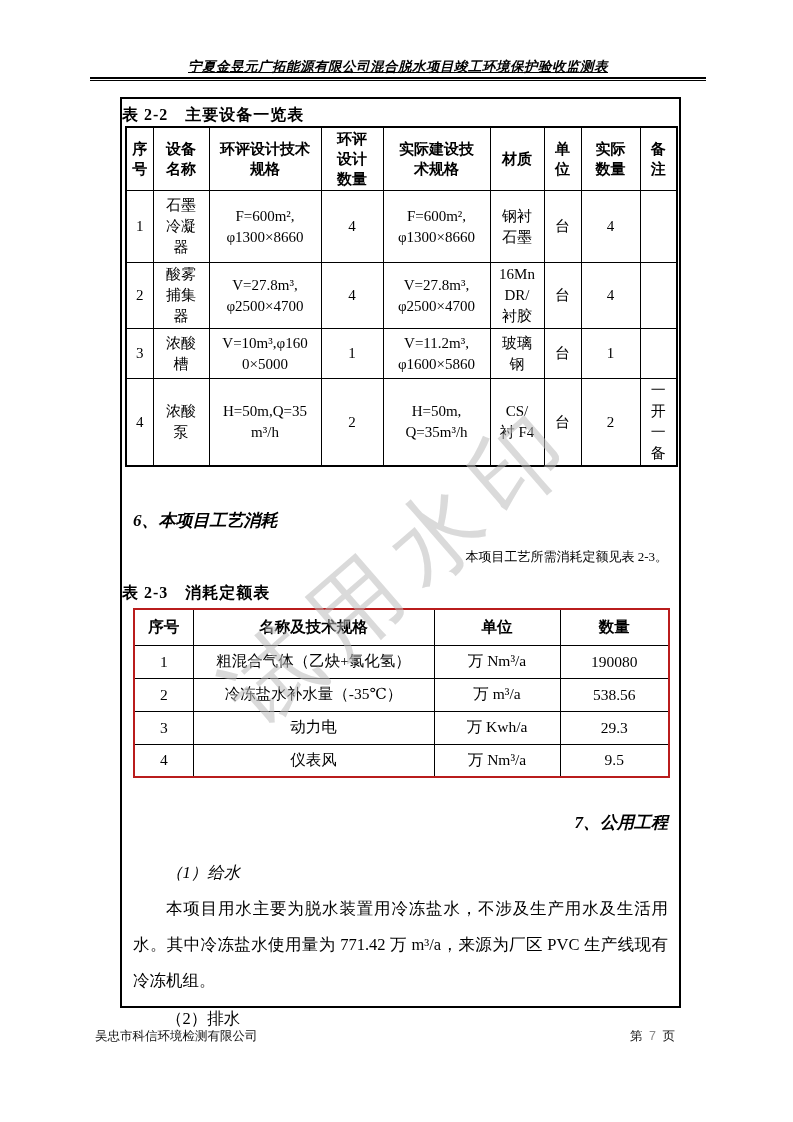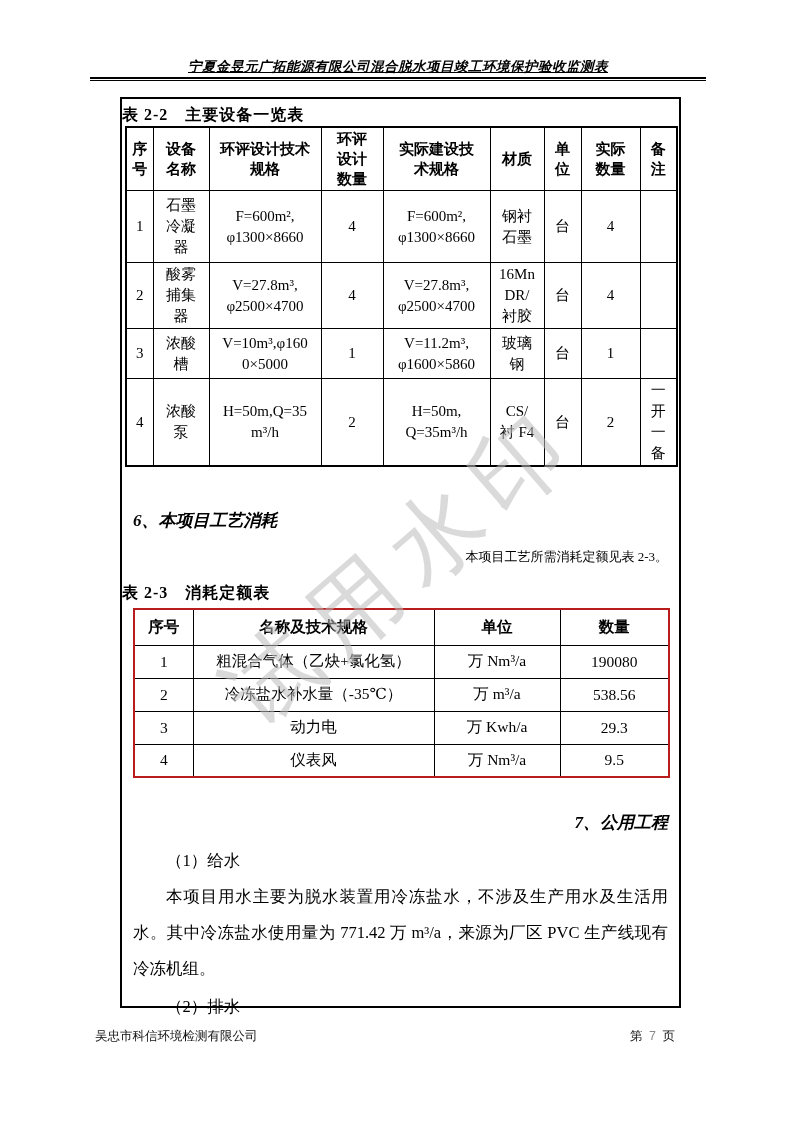--- a/index.html
+++ b/index.html
@@ -63,21 +63,21 @@
   .sec-heading {
     margin:0 11px; font-size:17px; font-weight:bold; line-height:24px;font-style:italic;
   }
   .sec-heading.h6 { margin-top:42px; }
   .sec-heading.h7 { margin-top:33px;text-align:right; }
   .body-para {
     margin:0 11px; font-size:13px; line-height:24px; text-indent:2em;text-align:right;
   }
   .body-para.p6 { margin-top:12px; }
   .sub-item { margin:0 11px; font-size:16.5px; line-height:24px; text-indent:2em; }
-  .sub-item.s1 { margin-top:14px; }
+  .sub-item.s1 { margin-top:26px;font-style:italic; }
   .sub-item.s2 { margin-top:8px; }
   .long-para {
     margin:6px 11px 0 11px; font-size:16.5px; line-height:36px;
     text-indent:2em; text-align:justify;
   }
   .t2-title { margin-top:13px; }
 
   
   .watermark {
     position:absolute; left:140px; top:510px; width:530px; height:120px;

